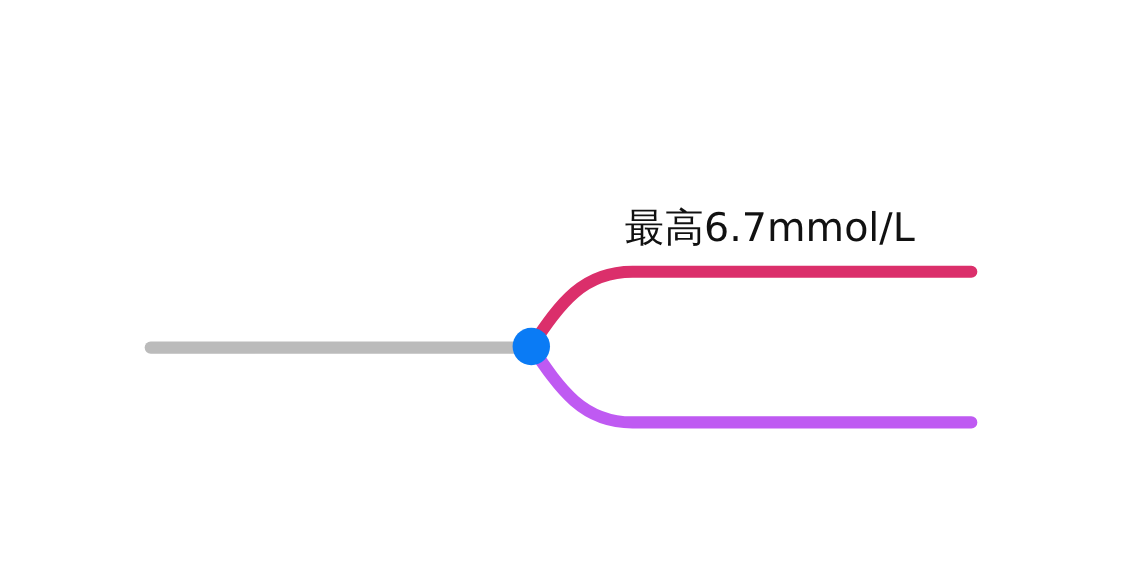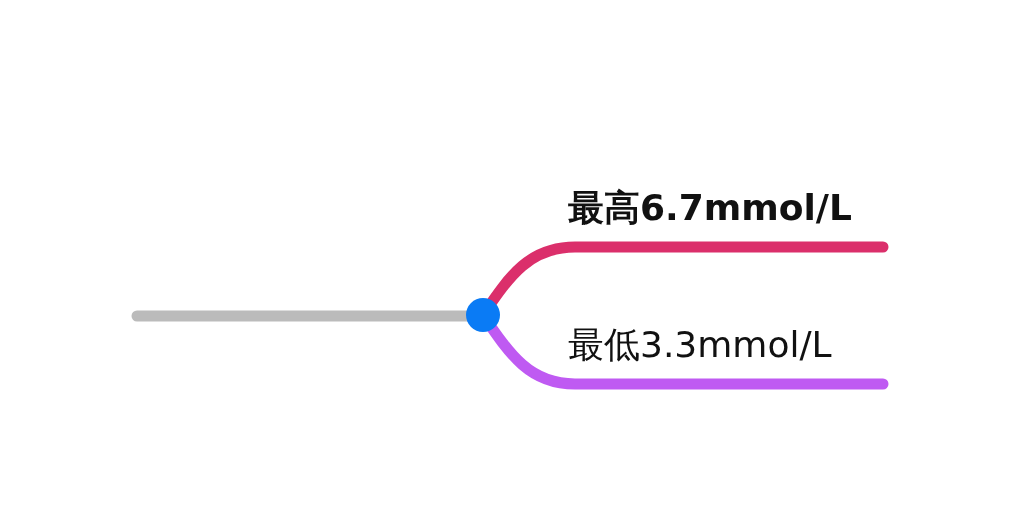--- a/index.html
+++ b/index.html
@@ -7,29 +7,28 @@
     svg.links { position: absolute; left: 0; top: 0; }
     .label {
       position: absolute;
       font-family: "DejaVu Sans", "Liberation Sans", sans-serif;
       color: #111111;
       white-space: nowrap;
       font-size: 36px;
       line-height: 40px;
     }
     .root-label { left: 166px; top: 256px; letter-spacing: 1px; }
-    .child-label-1 { left: 568px; top: 188px; font-weight: bold; }
+    .child-label-1 { left: 568px; top: 188px; }
     .child-label-2 { left: 568px; top: 325px; }
   </style>
 </head>
 <body>
 
 <div id="canvas">
   <svg class="links" width="1020" height="522" viewBox="0 0 1020 522">
     <line x1="137" y1="316" x2="483" y2="316" stroke="#BBBBBB" stroke-width="11" stroke-linecap="round"></line>
     <path d="M 483 315 C 510 275, 530 247, 575 247 L 883 247" fill="none" stroke="#DB2F6B" stroke-width="11" stroke-linecap="round"></path>
     <path d="M 483 315 C 510 355, 530 384, 575 384 L 883 384" fill="none" stroke="#BF5AF2" stroke-width="11" stroke-linecap="round"></path>
     <circle cx="483" cy="315" r="17" fill="#0A7BF5"></circle>
   </svg>
 
   <div class="label child-label-1">最高6.7mmol/L</div>
-  <div class="label child-label-2">最低3.3mmol/L</div>
 </div>
 
 </body></html>

